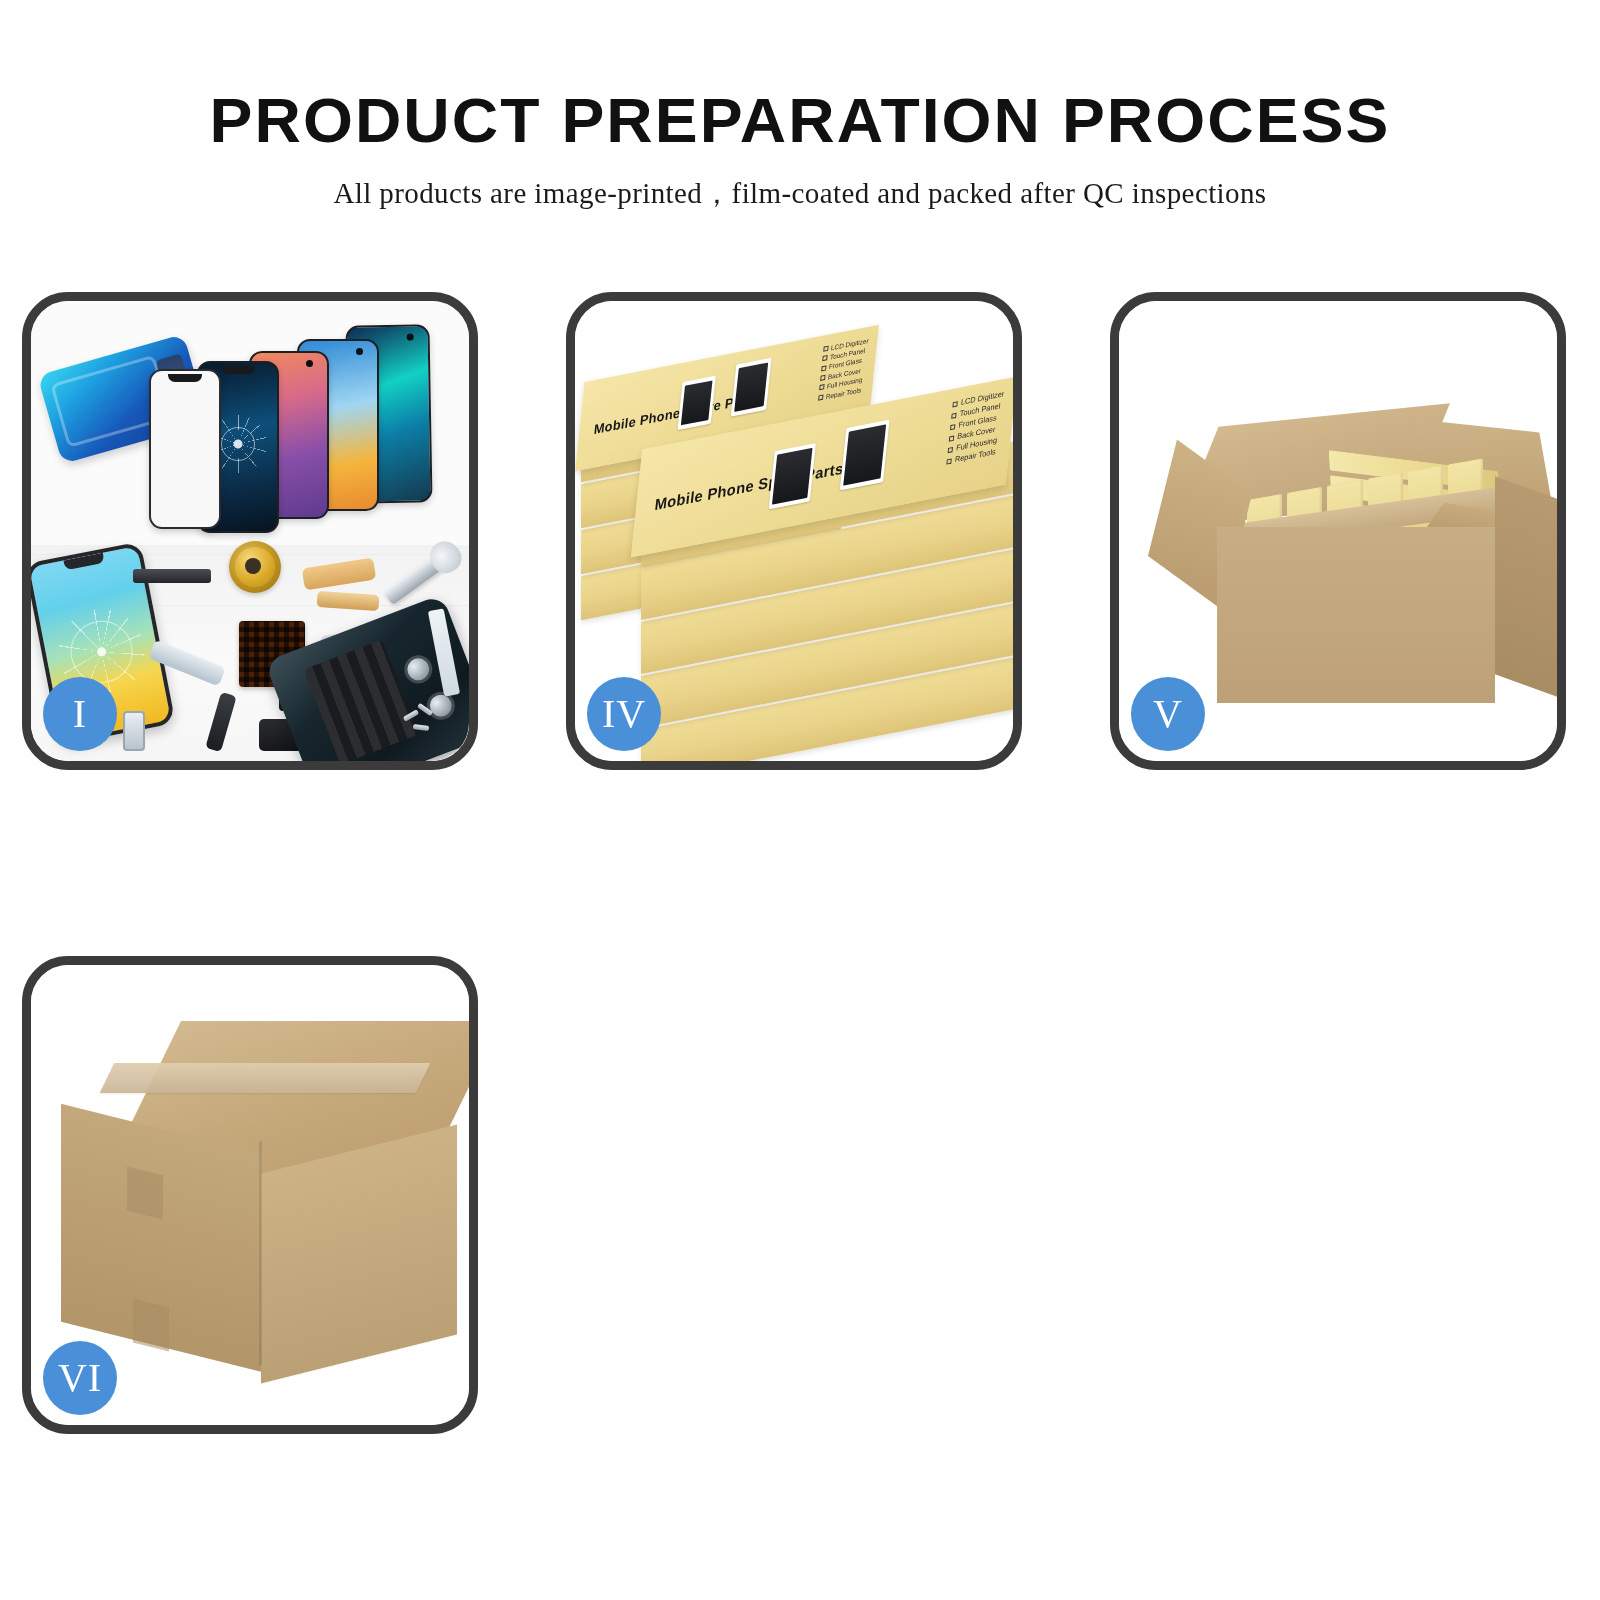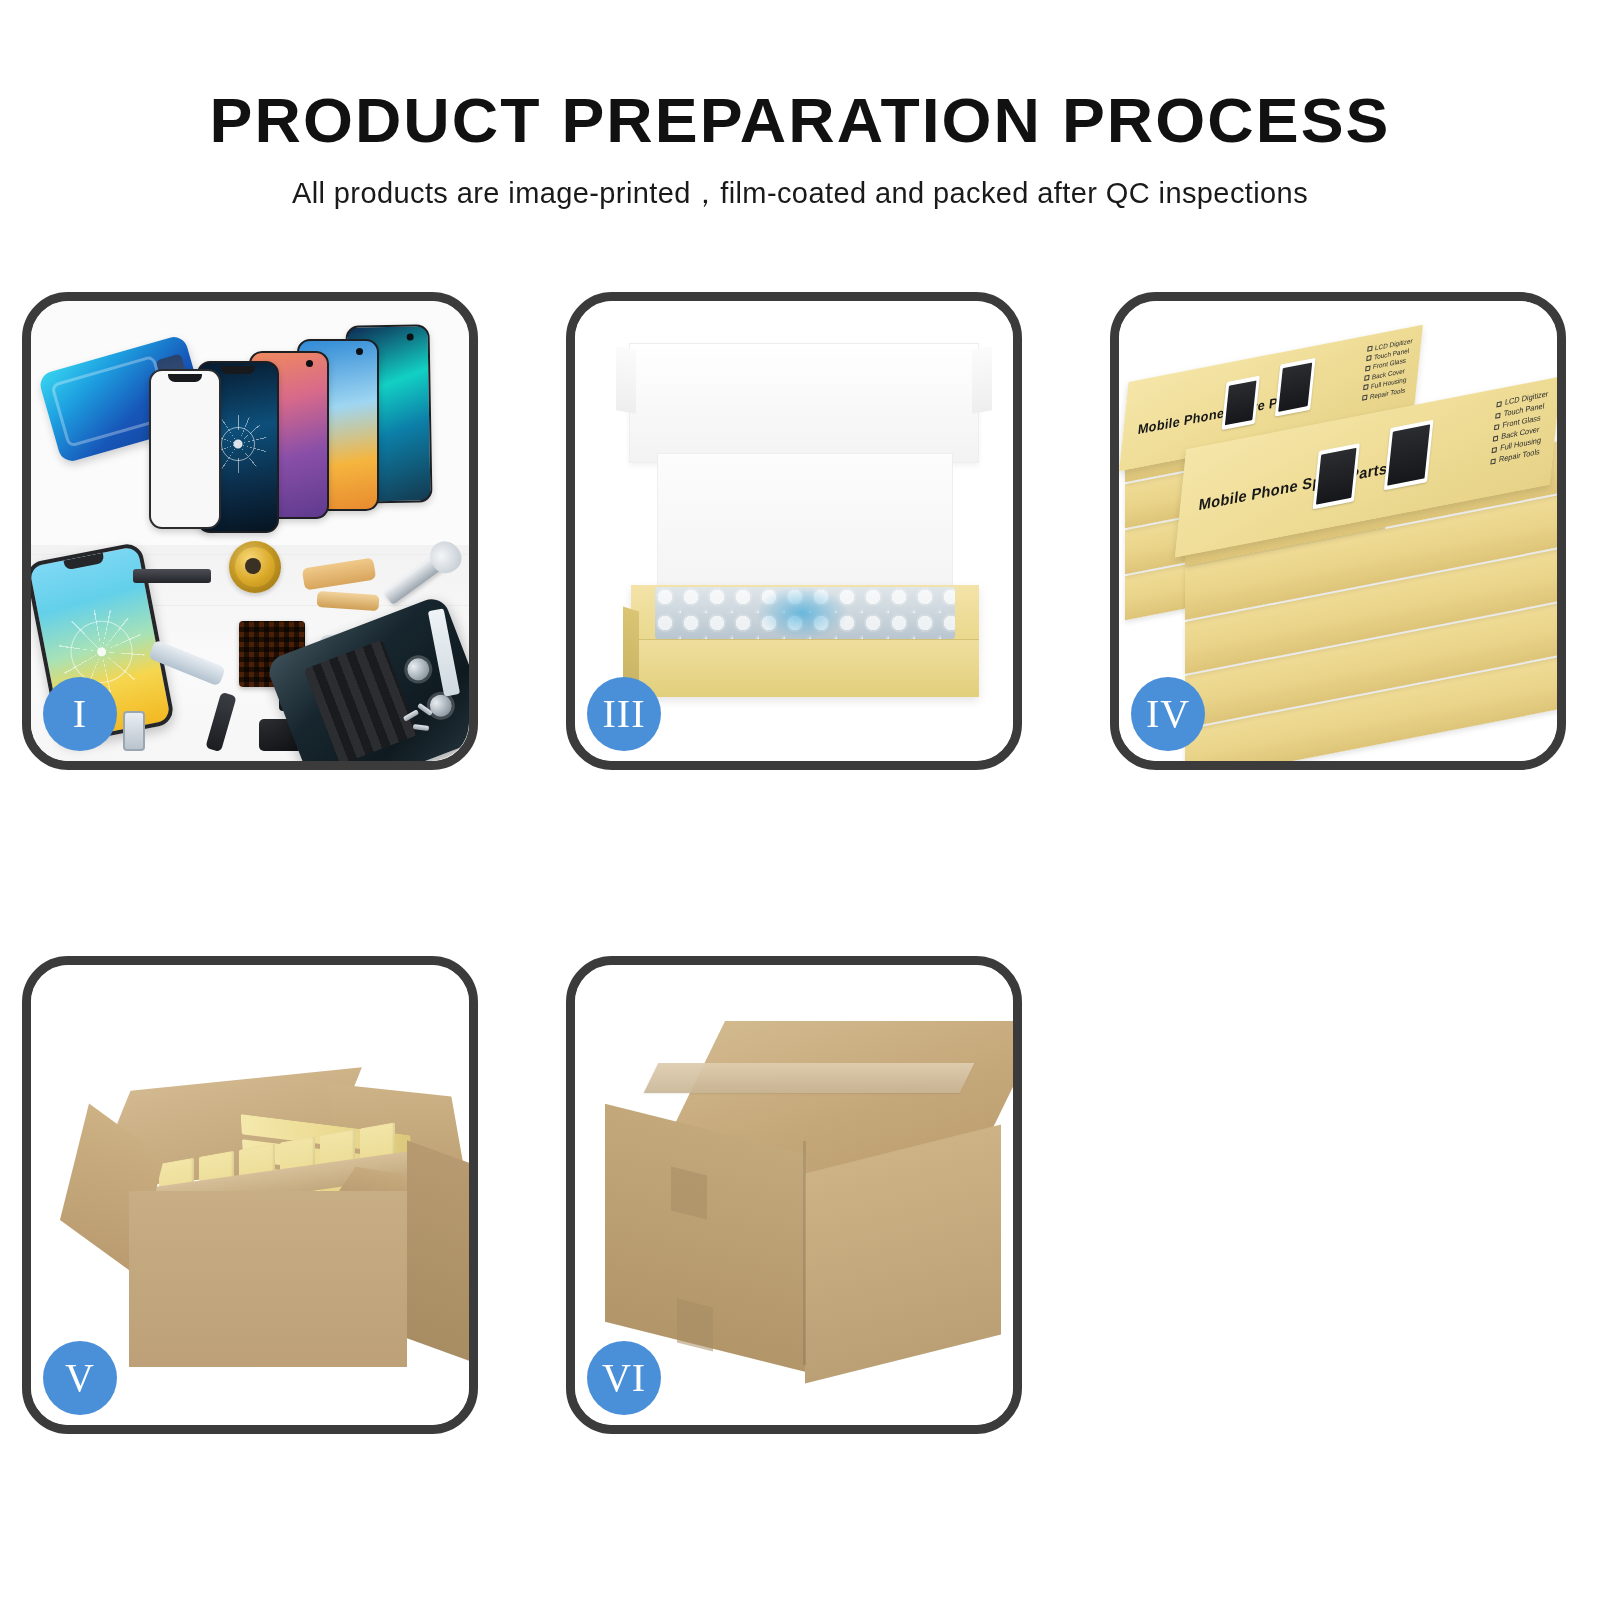--- a/index.html
+++ b/index.html
@@ -23,20 +23,21 @@
     white-space: nowrap;
     transform: scaleX(1.02);
   }
   .subtitle {
     margin-top: 18px;
     font-size: 29px;
     font-weight: 400;
     color: #1a1a1a;
     letter-spacing: 0.4px;
     white-space: nowrap;
+    font-family: Liberation Serif, serif;
   }
 
   
   .grid {
     position:absolute;
     left: 22px; top: 292px;
     width: 1556px; height: 1150px;
     display: grid;
     grid-template-columns: repeat(3, 456px);
     grid-template-rows: repeat(2, 478px);
@@ -589,35 +590,20 @@
         <div class="screws">
             <span></span>
             <span></span>
             <span></span>
           </div>
       </div>
       <div class="badge">I</div>
     </div>
 
 
-    <div class="panel">
-      <div class="panel-inner p3">
-        <div class="mailer">
-          <div class="m-lid"></div>
-          <div class="m-back"></div>
-          <div class="m-tray"></div>
-          <div class="m-content">
-            <span class="bubbles"></span>
-          </div>
-          <div class="m-front"></div>
-          <div class="m-leftedge"></div>
-        </div>
-      </div>
-      <div class="badge">III</div>
-    </div>
 
     <div class="panel">
       <div class="panel-inner p4">
         <div class="stack">
           <div class="gbox r4"></div>
           <div class="gbox r3"></div>
           <div class="gbox r2"></div>
           <div class="gbox r1"></div>
 
           <div class="gbox f5"></div>

